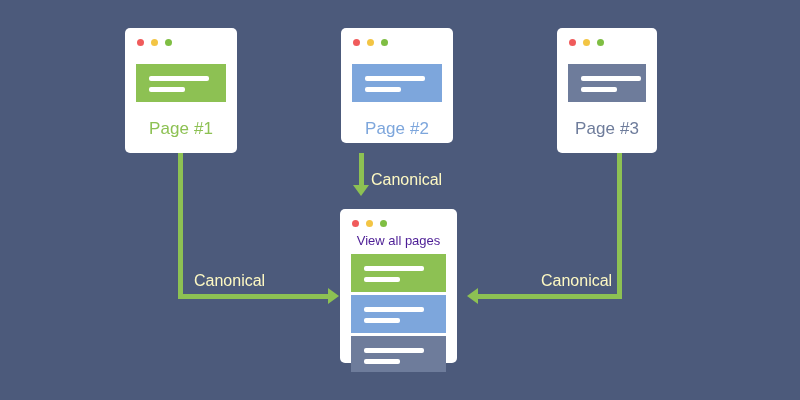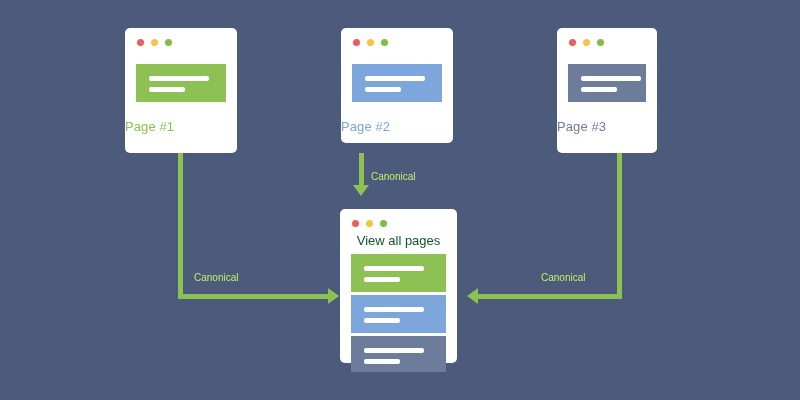--- a/index.html
+++ b/index.html
@@ -60,37 +60,37 @@
   .block .bar.short { top: 23px; width: 36px; }
 
   .block.green  { background: #8dc153; }
   .block.blue   { background: #7da6dc; }
   .block.slate  { background: #6e7c9b; }
 
   .card-label {
     position: absolute;
     left: 0;
     right: 0;
-    text-align: left;
-    font-size: 13px;
+    text-align: center;
+    font-size: 17px;
     letter-spacing: 0.1px;
   }
   .card-label.green { color: #8dc153; }
   .card-label.blue  { color: #7da6dc; }
   .card-label.slate { color: #6e7c9b; }
 
   
   .card-center-title {
     position: absolute;
     left: 0;
     right: 0;
     top: 24px;
     text-align: center;
     font-size: 13px;
-    color: #14532d;
+    color: #4c1d95;
   }
 
   
   .line {
     position: absolute;
     background: #8dc153;
   }
   .arrow-head {
     position: absolute;
     width: 0;
@@ -106,22 +106,22 @@
     border-bottom: 8px solid transparent;
     border-right: 11px solid #8dc153;
   }
   .arrow-head.down {
     border-left: 8px solid transparent;
     border-right: 8px solid transparent;
     border-top: 11px solid #8dc153;
   }
   .edge-label {
     position: absolute;
-    font-size: 10px;
-    color: #bef264;
+    font-size: 16px;
+    color: #fef9c3;
     white-space: nowrap;
   }
 </style>
 </head>
 <body>
 
 <div class="canvas">
 
   <div class="line" style="left:178px; top:153px; width:5px; height:146px;"></div>
   <div class="line" style="left:178px; top:294px; width:150px; height:5px;"></div>

